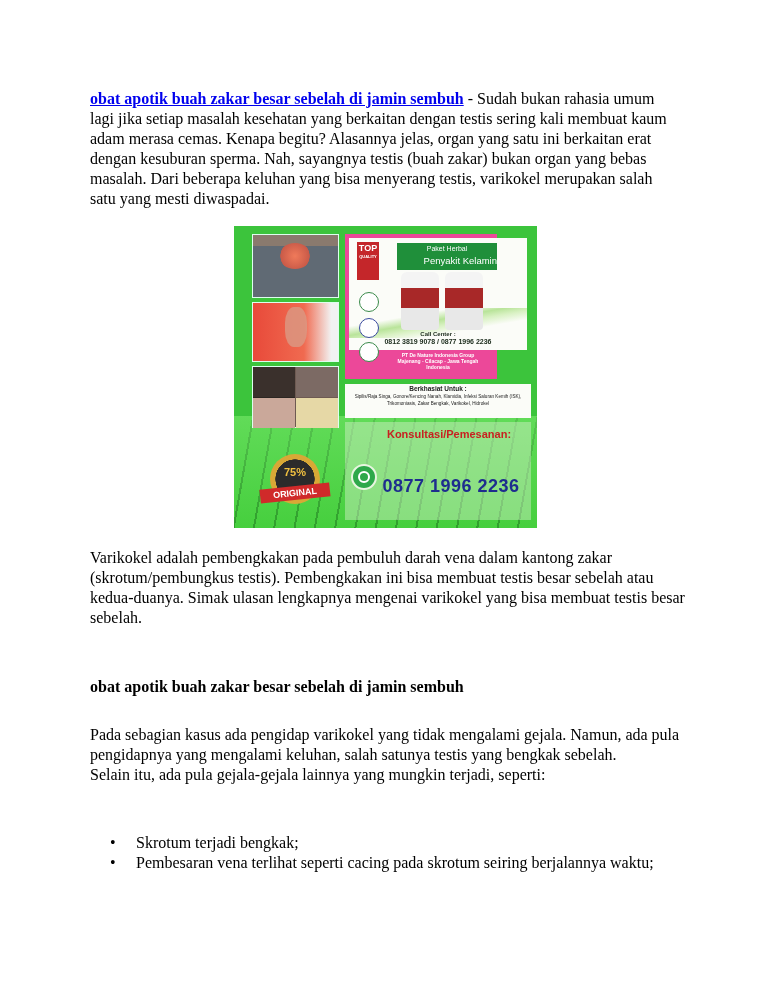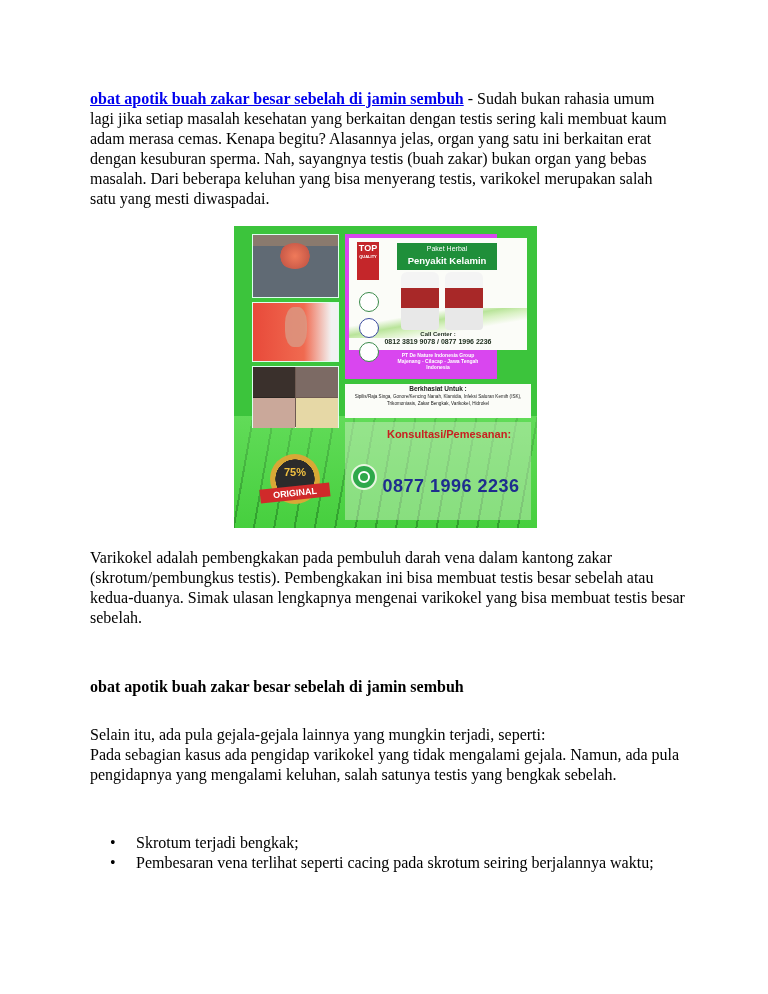--- a/index.html
+++ b/index.html
@@ -29,32 +29,32 @@
   .ph3 .q2 { left:43px; top:0; background:#7c6a64; }
   .ph3 .q3 { left:0; top:31px; background:#caa89a; }
   .ph3 .q4 { left:43px; top:31px; background:#e6d8a6; }
   .badge { position: absolute; left: 26px; top: 228px; width: 70px; height: 62px; }
   .badge .ring { position:absolute; left:10px; top:0; width:50px; height:50px; border-radius:50%;
                  background: radial-gradient(circle,#2b2b2b 0 55%, #d8a836 56% 100%); }
   .badge .pct { position:absolute; left:10px; top:12px; width:50px; text-align:center;
                 font-weight:bold; font-size:11px; color:#f0c040; }
   .badge .rib { position:absolute; left:0; top:32px; width:70px; height:14px; background:#d02a2a;
                 color:#fff; font-size:9px; font-weight:bold; text-align:center; line-height:14px; transform: rotate(-6deg); }
-  .panel { position: absolute; left: 111px; top: 8px; width: 152px; height: 145px; background: #d946ef; }
+  .panel { position: absolute; left: 111px; top: 8px; width: 152px; height: 145px; background: #ec4899; }
   .panel .white { position:absolute; left:4px; top:4px; width:178px; height:112px; background:#fbfcf8; }
   .panel .swoosh { position:absolute; left:4px; top:74px; width:178px; height:30px;
                    background: linear-gradient(170deg, transparent 30%, #b9e49a 45%, #d8f1c2 55%, transparent 70%); }
   .top-ribbon { position:absolute; left:12px; top:8px; width:22px; height:38px; background:#c4262a;
                 color:#fff; font-size:9px; font-weight:bold; text-align:center; line-height:12px; }
   .top-ribbon small { display:block; font-size:4px; line-height:6px; }
   .cert { position:absolute; left:14px; width:18px; height:18px; border-radius:50%; border:1px solid #3a8a4a; background:#fff; }
   .cert.c1 { top:58px; } .cert.c2 { top:84px; border-color:#3a4aa0; } .cert.c3 { top:108px; }
   .title-box { position:absolute; left:52px; top:9px; width:100px; height:27px; background:#1f8f3a; color:#fff; text-align:center; }
   .title-box .l1 { font-size:7px; line-height:11px; }
-  .title-box .l2 { font-size:9.5px; line-height:13px; font-weight:bold; }
+  .title-box .l2 { font-size:9.5px; line-height:13px; font-weight:normal;text-align:right; }
   .bottle { position:absolute; top:38px; width:38px; height:58px; border-radius:6px 6px 4px 4px;
             background: linear-gradient(180deg,#f4f4f4 0 28%, #a82828 28% 62%, #e8e8e8 62% 100%); }
   .bottle.b1 { left:56px; } .bottle.b2 { left:100px; }
   .call { position:absolute; left:4px; top:96px; width:178px; text-align:center; font-size:6px; line-height:8px; color:#1a2a1a; font-weight:bold; }
   .call .num { font-size:7px; }
   .company { position:absolute; left:4px; top:118px; width:178px; text-align:center; font-size:5px; line-height:6px; color:#fff; font-weight:bold; }
   .benefit { position:absolute; left:111px; top:158px; width:186px; height:34px; background:#fbfcf8; text-align:center; color:#222; }
   .benefit .h { font-size:6.5px; line-height:9px; font-weight:bold; }
   .benefit .t { font-size:4.6px; line-height:7px; }
   .consult { position:absolute; left:111px; top:196px; width:186px; height:98px; background: rgba(215,240,205,0.45); }
@@ -137,20 +137,20 @@
     <div class="h">Konsultasi/Pemesanan:</div>
     <div class="n n2">0877 1996 2236</div>
   </div>
 </div>
 
 <p class="sec2">Varikokel adalah pembengkakan pada pembuluh darah vena dalam kantong zakar (skrotum/pembungkus testis). Pembengkakan ini bisa membuat testis besar sebelah atau kedua-duanya. Simak ulasan lengkapnya mengenai varikokel yang bisa membuat testis besar sebelah.</p>
 
 <h2 class="h2">obat apotik buah zakar besar sebelah di jamin sembuh</h2>
 
 <div class="sec3">
+  <p>Pada sebagian kasus ada pengidap varikokel yang tidak mengalami gejala. Namun, ada pula pengidapnya yang mengalami keluhan, salah satunya testis yang bengkak sebelah.</p>
   <p>Selain itu, ada pula gejala-gejala lainnya yang mungkin terjadi, seperti:</p>
-  <p>Pada sebagian kasus ada pengidap varikokel yang tidak mengalami gejala. Namun, ada pula pengidapnya yang mengalami keluhan, salah satunya testis yang bengkak sebelah.</p>
 </div>
 
 <ul class="sym">
   <li><span class="bullet">•</span><span>Skrotum terjadi bengkak;</span></li>
   <li><span class="bullet">•</span><span>Pembesaran vena terlihat seperti cacing pada skrotum seiring berjalannya waktu;</span></li>
 </ul>
 
 </body></html>

